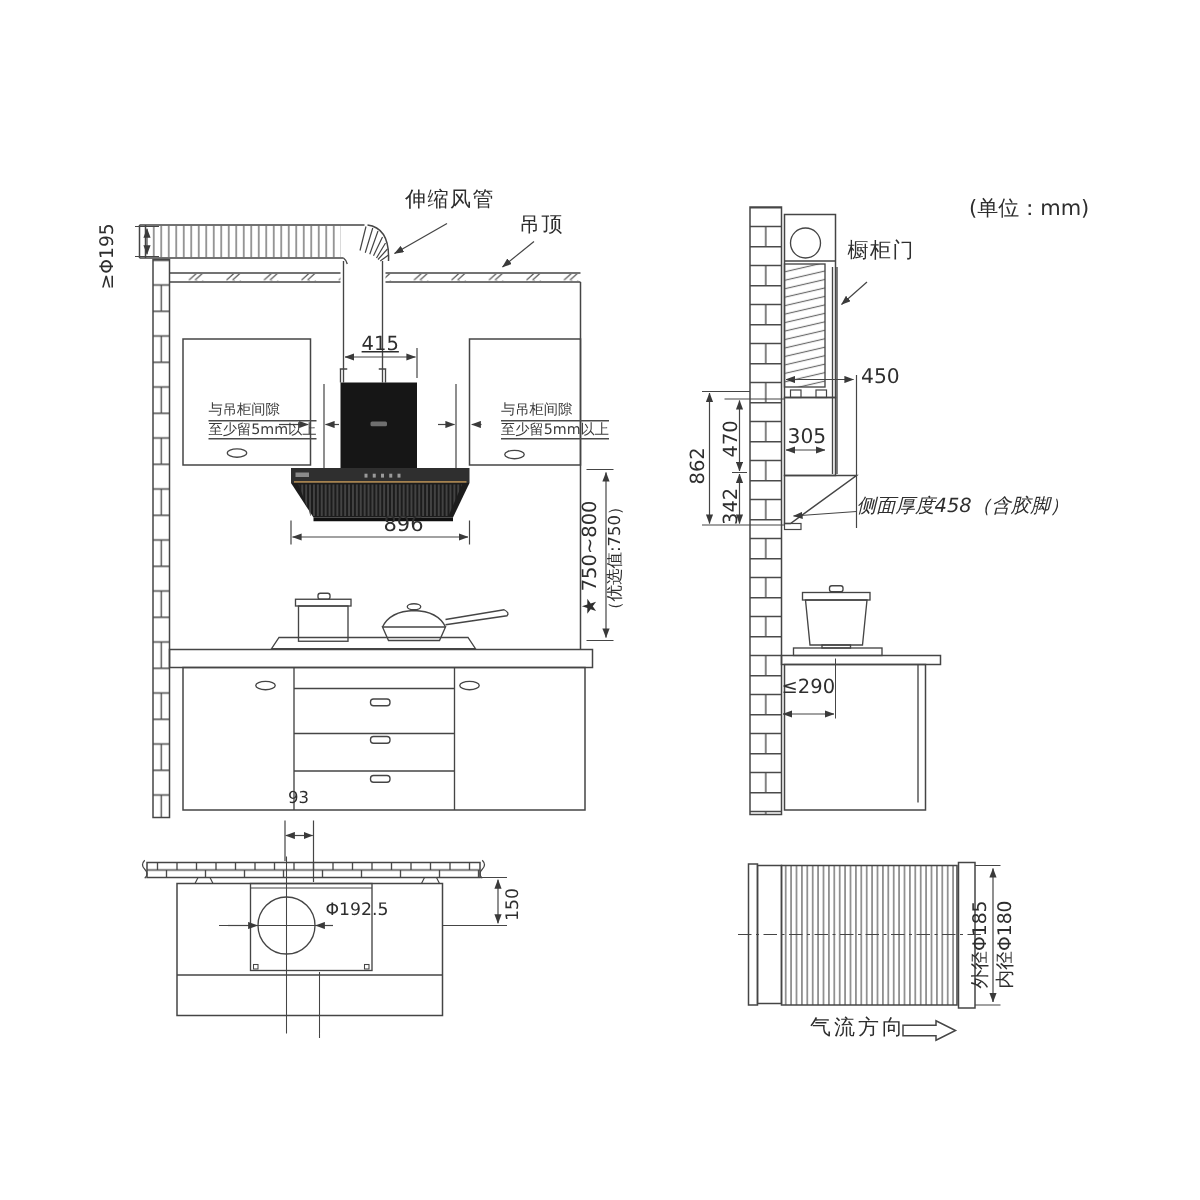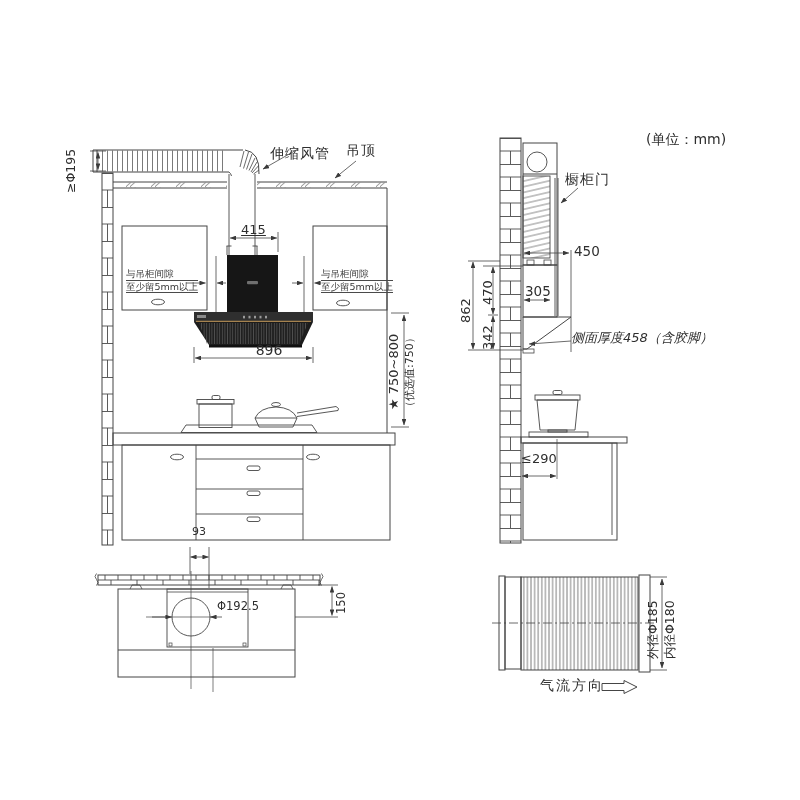--- a/index.html
+++ b/index.html
@@ -2,21 +2,21 @@
 <html><head>
 <meta charset="utf-8">
 <style>
   html,body{margin:0;padding:0;background:#fff;}
   .canvas{position:relative;width:800px;height:800px;background:#fff;overflow:hidden;
           font-family:"DejaVu Sans","Liberation Sans",sans-serif;color:#2e2e2e;}
   .canvas svg{position:absolute;left:0;top:0;}
   .lbl{position:absolute;white-space:nowrap;color:#2e2e2e;line-height:1.1;}
   .rot{transform-origin:0 0;transform:rotate(-90deg);}
   .ctr{text-align:center;}
-  .gap-note{font-size:9.5px;line-height:11px;color:#3a3a3a;}
+  .gap-note{font-size:9.5px;line-height:11px;color:#3a3a3a;margin-left:13px;}
   .gap-note span{display:block;border-bottom:1px solid #4a4a4a;padding-bottom:0.5px;}
 </style>
 </head>
 <body>
 
 <div class="canvas">
 
 <svg width="800" height="800" viewBox="0 0 800 800">
   <defs>
     <marker id="ar" viewBox="0 0 8 6" refX="7.6" refY="3" markerWidth="8" markerHeight="6" orient="auto-start-reverse">
@@ -253,21 +253,21 @@
   </g>
 
   <g stroke="#454545" stroke-width="0.8" fill="none">
     <line x1="298" y1="149" x2="263" y2="169" marker-end="url(#ar)"></line>
     <line x1="356" y1="161" x2="335" y2="178" marker-end="url(#ar)"></line>
   </g>
 </svg>
 
 <div class="lbl" style="left:646px;top:132px;font-size:14px;">(单位：mm)</div>
 
-<div class="lbl" style="left:270px;top:146px;font-size:14px;letter-spacing:1px;">伸缩风管</div>
+<div class="lbl" style="left:270px;top:126px;font-size:14px;letter-spacing:1px;">伸缩风管</div>
 <div class="lbl" style="left:346px;top:143px;font-size:14px;letter-spacing:1px;">吊顶</div>
 <div class="lbl rot" style="left:64px;top:193px;font-size:12.5px;">≥Φ195</div>
 <div class="lbl ctr" style="left:239px;top:223px;width:29px;font-size:13px;text-decoration:underline;">415</div>
 
 <div class="lbl gap-note" style="left:126px;top:268px;">
   <span>与吊柜间隙</span>
   <span>至少留5mm以上</span>
 </div>
 <div class="lbl gap-note" style="left:321px;top:268px;">
   <span>与吊柜间隙</span>
@@ -275,21 +275,21 @@
 </div>
 
 <div class="lbl ctr" style="left:254px;top:343px;width:30px;font-size:14px;">896</div>
 <div class="lbl rot" style="left:387px;top:410px;font-size:13px;">★ 750~800</div>
 <div class="lbl rot" style="left:404px;top:412px;font-size:11px;">（优选值:750）</div>
 
 <div class="lbl ctr" style="left:185px;top:526px;width:28px;font-size:11px;">93</div>
 <div class="lbl" style="left:217px;top:600px;font-size:11.5px;">Φ192.5</div>
 <div class="lbl rot" style="left:335px;top:614px;font-size:11.5px;">150</div>
 
-<div class="lbl" style="left:565px;top:172px;font-size:14px;letter-spacing:1px;">橱柜门</div>
+<div class="lbl" style="left:565px;top:160px;font-size:14px;letter-spacing:1px;">橱柜门</div>
 <div class="lbl" style="left:574px;top:244px;font-size:13.5px;">450</div>
 <div class="lbl rot" style="left:459px;top:323px;font-size:13px;">862</div>
 <div class="lbl rot" style="left:481px;top:305px;font-size:13px;">470</div>
 <div class="lbl rot" style="left:481px;top:350px;font-size:13px;">342</div>
 <div class="lbl" style="left:525px;top:284px;font-size:13.5px;">305</div>
 <div class="lbl" style="left:571px;top:331px;font-size:13px;font-style:italic;">侧面厚度458（含胶脚）</div>
 <div class="lbl" style="left:521px;top:452px;font-size:13px;">≤290</div>
 
 <div class="lbl rot" style="left:646px;top:659px;font-size:12.5px;">外径Φ185</div>
 <div class="lbl rot" style="left:663px;top:659px;font-size:12.5px;">内径Φ180</div>

